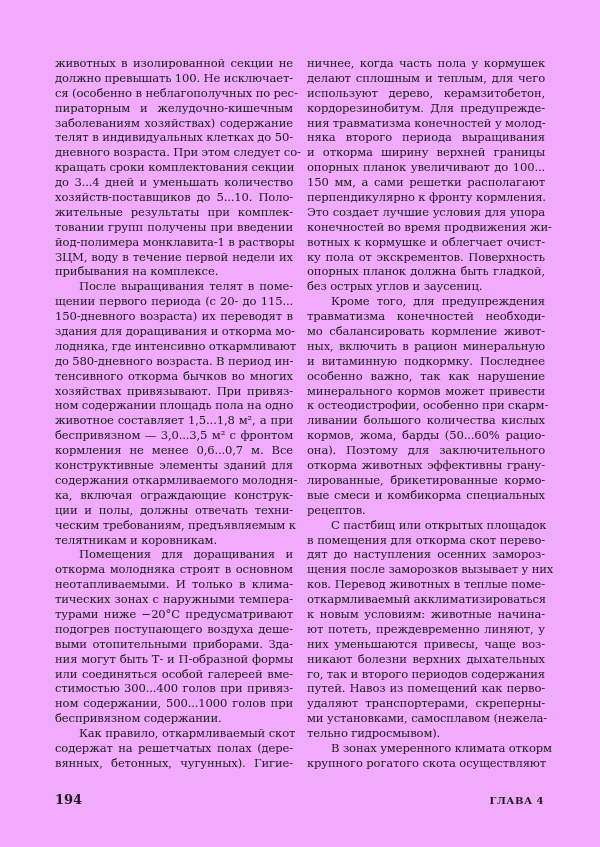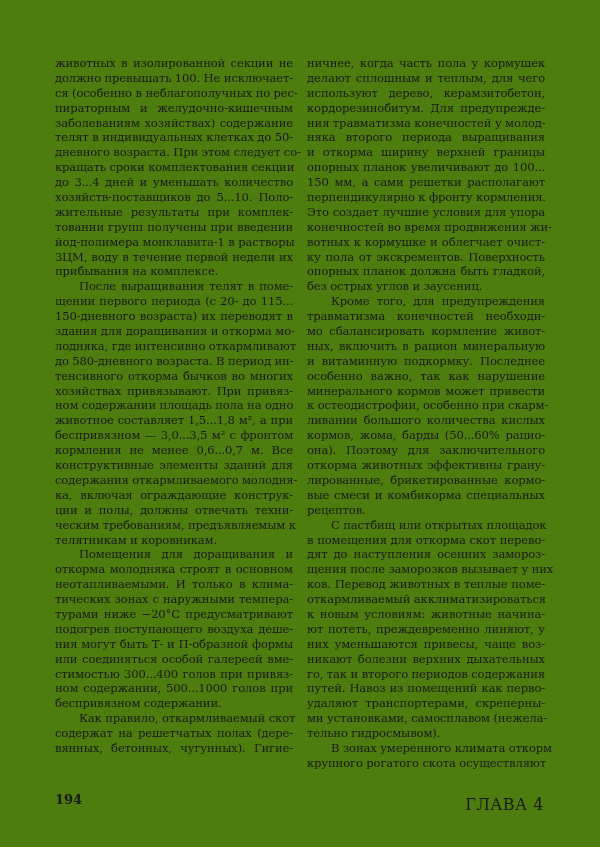--- a/index.html
+++ b/index.html
@@ -1,19 +1,19 @@
 <!DOCTYPE html>
 <html><head>
 <meta charset="utf-8">
 <style>
   html, body { margin: 0; padding: 0; background: #ffffff; }
   body { width: 600px; height: 847px; position: relative; overflow: hidden; }
   .page {
     position: absolute; left: 0; top: 0; width: 600px; height: 847px;
-    background: #4d7c0f;
+    background: #f0abfc;
     font-family: "DejaVu Serif", serif;
     color: #1a1a1a;
   }
   .col {
     position: absolute; top: 56px; width: 238px;
   }
   .col-left { left: 55px; }
   .col-right { left: 307px; }
   .line {
     display: block;
@@ -26,21 +26,21 @@
     letter-spacing: -0.15px;
   }
   .line.last { text-align-last: left; }
   .line.indent { padding-left: 24px; }
   .footer-page {
     position: absolute; left: 55px; top: 792px;
     font-size: 13px; font-weight: bold; font-family: "DejaVu Serif", serif; text-align: right;
   }
   .footer-chapter {
     position: absolute; right: 56px; top: 795px;
-    font-size: 16px; font-weight: normal; letter-spacing: 0.5px;
+    font-size: 10px; font-weight: bold; letter-spacing: 0.5px;
     font-family: "DejaVu Serif", serif;
   }
 </style>
 </head>
 <body>
 
 <div class="page">
   <div class="col col-left" id="col-left">
       <span class="line">животных в изолированной секции не</span>
       <span class="line">должно превышать 100. Не исключает-</span>
@@ -74,20 +74,21 @@
       <span class="line">ка, включая ограждающие конструк-</span>
       <span class="line">ции и полы, должны отвечать техни-</span>
       <span class="line">ческим требованиям, предъявляемым к</span>
       <span class="line last">телятникам и коровникам.</span>
       <span class="line indent">Помещения для доращивания и</span>
       <span class="line">откорма молодняка строят в основном</span>
       <span class="line">неотапливаемыми. И только в клима-</span>
       <span class="line">тических зонах с наружными темпера-</span>
       <span class="line">турами ниже −20°С предусматривают</span>
       <span class="line">подогрев поступающего воздуха деше-</span>
+      <span class="line">выми отопительными приборами. Зда-</span>
       <span class="line">ния могут быть Т- и П-образной формы</span>
       <span class="line">или соединяться особой галереей вме-</span>
       <span class="line">стимостью 300...400 голов при привяз-</span>
       <span class="line">ном содержании, 500...1000 голов при</span>
       <span class="line last">беспривязном содержании.</span>
       <span class="line indent">Как правило, откармливаемый скот</span>
       <span class="line">содержат на решетчатых полах (дере-</span>
       <span class="line">вянных, бетонных, чугунных). Гигие-</span>
     </div>
   <div class="col col-right" id="col-right">

